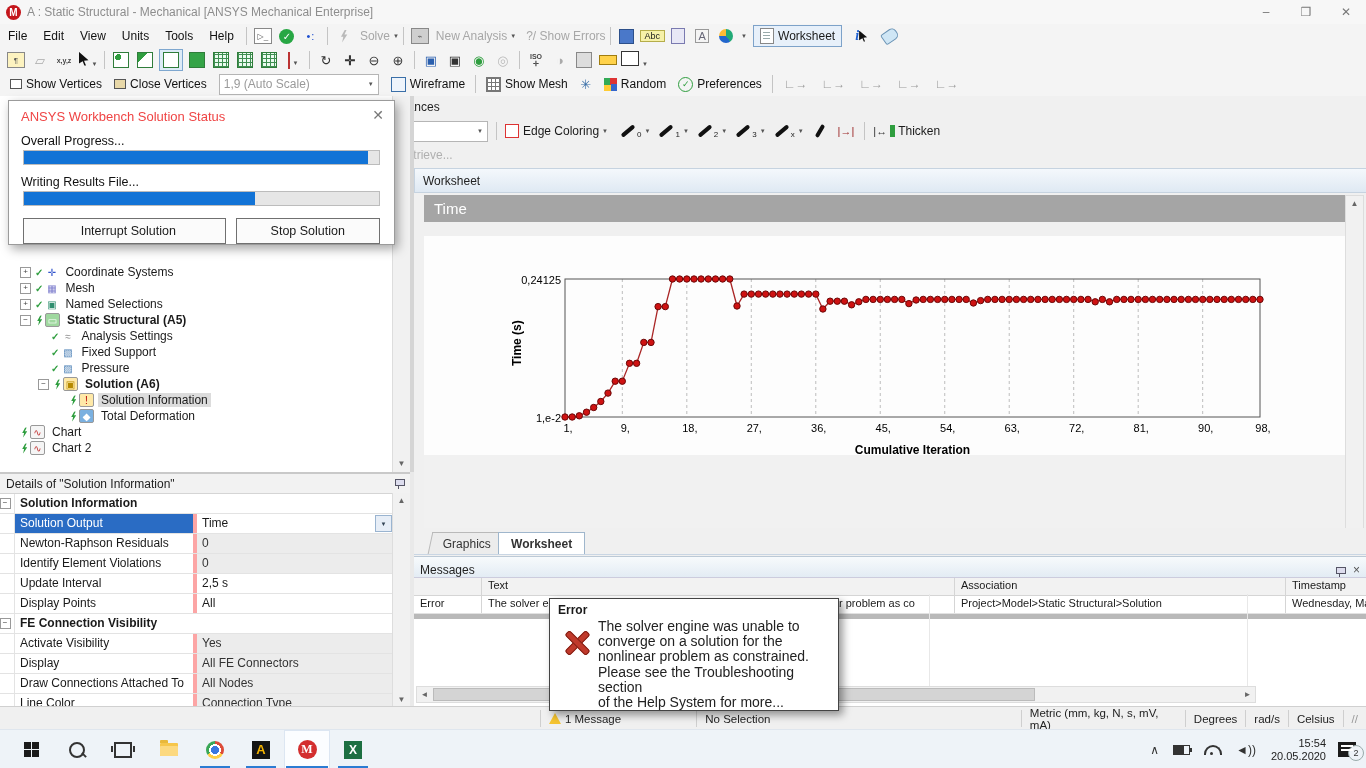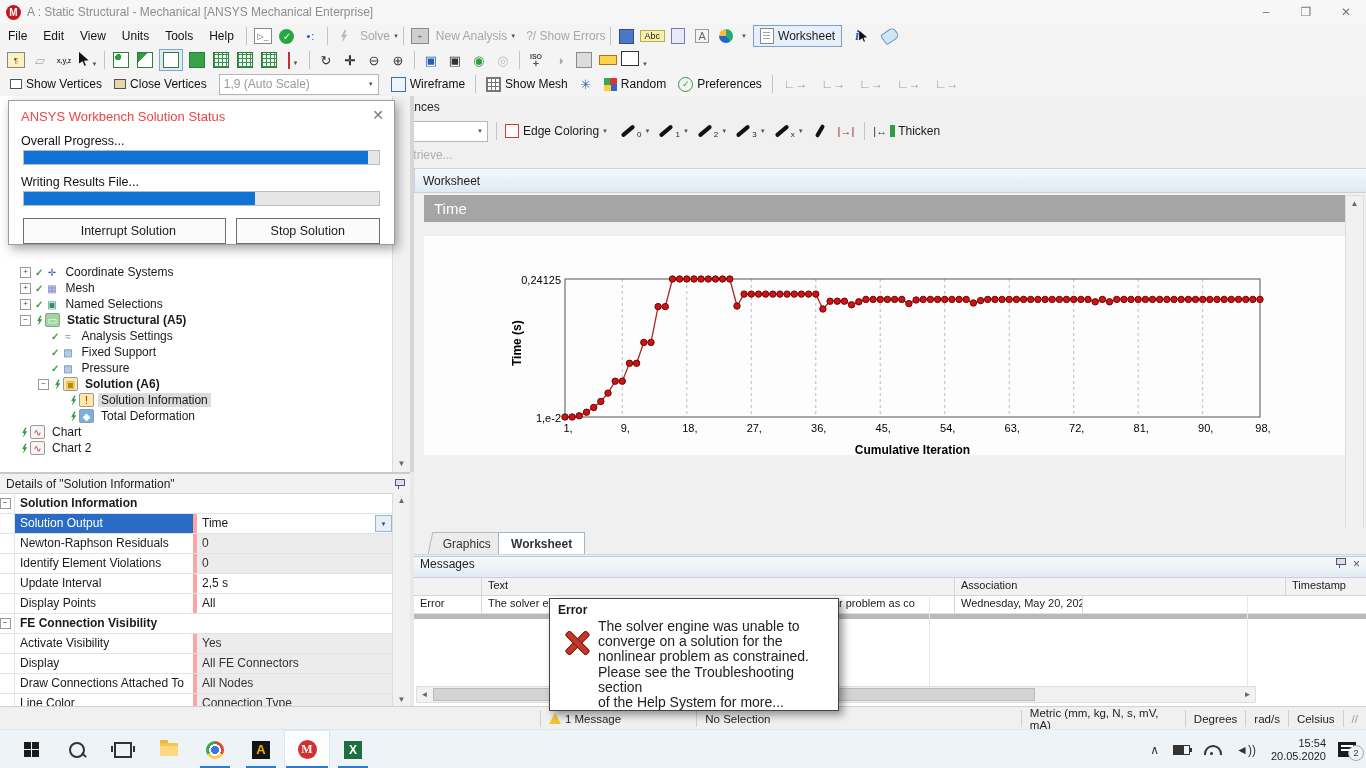--- a/index.html
+++ b/index.html
@@ -106,21 +106,21 @@
   #ws-vscroll{left:1345px;top:195px;width:17px;height:333px;background:#f1f1f1;border:1px solid #ddd;}
   #ws-empty{left:424px;top:455px;width:921px;height:73px;background:#f1f1f1;}
   
   #tabs-row{left:414px;top:528px;width:952px;height:26px;background:#f0f0f0;border-bottom:1px solid #c9d6e4;display:flex;align-items:flex-end;padding-left:16px;}
   .tab{height:21px;display:flex;align-items:center;padding:0 12px;border:1px solid #b9b9b9;border-bottom:none;background:#ececec;color:#333;transform:skewX(-12deg);margin-right:-6px;}
   .tab > span{transform:skewX(12deg);}
   .tab.active{background:#fff;font-weight:bold;transform:none;z-index:2;border-color:#9fb6cc;}
   .tab.active > span{transform:none;}
   
   #msg-panel{left:414px;top:556px;width:952px;height:150px;background:#fff;border-top:1px solid #bcc9d6;}
-  #msg-head{height:20px;background:linear-gradient(#f7fafc,#e3ecf4);border-bottom:1px solid #ccd;display:flex;align-items:flex-start;padding:0 6px;color:#222;}
+  #msg-head{height:20px;background:linear-gradient(#f7fafc,#e3ecf4);border-bottom:1px solid #ccd;display:flex;align-items:flex-end;padding:0 6px;color:#222;}
   #msg-cols{display:flex;height:17px;background:#f2f2f2;border-bottom:1px solid #d5d5d5;font-size:11px;}
   .mcol{padding:1px 6px 0;border-right:1px solid #d5d5d5;overflow:hidden;white-space:nowrap;}
   #msg-row{display:flex;height:17px;border-bottom:1px solid #e2e2e2;font-size:11px;background:#fff;}
   #msg-strip{height:5px;background:#b9b9b9;}
   .msg-colline{position:absolute;top:37px;bottom:20px;width:1px;background:#e8e8e8;}
   #msg-hscroll{position:absolute;left:2px;bottom:4px;width:838px;height:15px;background:#f1f1f1;border:1px solid #ddd;display:flex;align-items:center;}
   .hs-btn{width:15px;height:13px;font-size:8px;color:#666;display:flex;align-items:center;justify-content:center;}
   .hs-thumb{height:11px;background:#d4d4d4;border:1px solid #bbb;width:600px;margin:0 1px;}
   
   #tooltip{left:549px;top:598px;width:272px;height:103px;background:#fff;border:1px solid #444;box-shadow:4px 4px 8px rgba(0,0,0,.4);z-index:60;padding:4px 8px;}
@@ -760,20 +760,21 @@
     </div>
     <div id="msg-cols">
         <div class="mcol" style="width: 55px; flex: 0 0 auto;"></div>
         <div class="mcol" style="width: 460px; flex: 0 0 auto;">Text</div>
         <div class="mcol" style="width: 318px; flex: 0 0 auto;">Association</div>
         <div class="mcol" style="width: 115px; flex: 0 0 auto;">Timestamp</div>
       </div>
     <div id="msg-row">
         <div class="mcol" style="width: 55px; flex: 0 0 auto;">Error</div>
         <div class="mcol" style="width: 460px; flex: 0 0 auto;">The solver engine was unable to converge on a solution for the nonlinear problem as co</div>
+        <div class="mcol" style="width: 318px; flex: 0 0 auto;">Project&gt;Model&gt;Static Structural&gt;Solution</div>
         <div class="mcol" style="width: 115px; flex: 0 0 auto;">Wednesday, May 20, 2020</div>
       </div>
     <div id="msg-strip"></div>
     <div class="msg-colline" style="left:515px;"></div>
     <div class="msg-colline" style="left:833px;"></div>
     <div id="msg-hscroll">
       <div class="hs-btn">◄</div>
       <div class="hs-thumb"></div>
       <div class="hs-btn" style="margin-left:auto;">►</div>
     </div>

